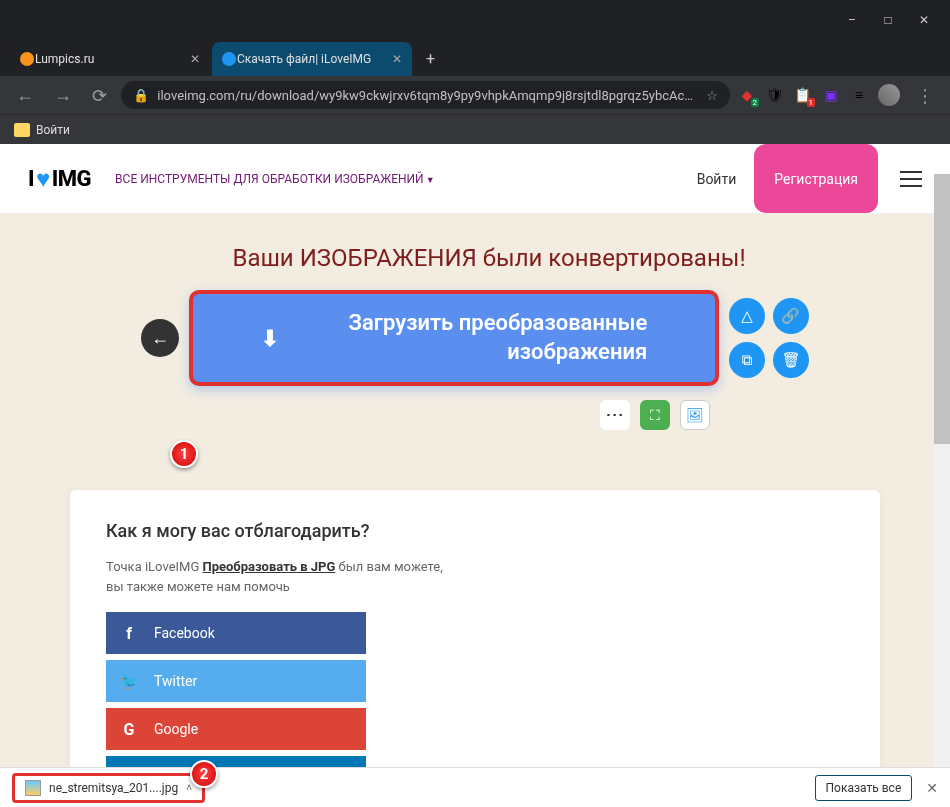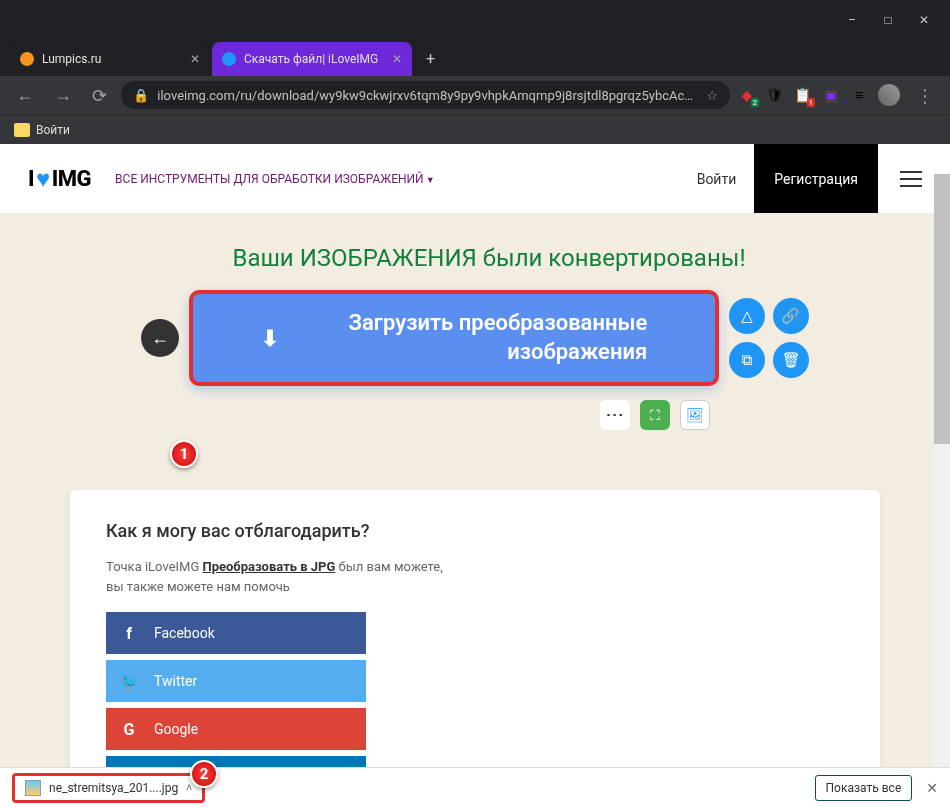--- a/index.html
+++ b/index.html
@@ -3,22 +3,22 @@
 <meta charset="utf-8">
 <style>
 * { margin: 0; padding: 0; box-sizing: border-box; font-family: -apple-system, BlinkMacSystemFont, "Segoe UI", Roboto, sans-serif; }
 body { background: #202124; width: 950px; height: 807px; overflow: hidden; position: relative; }
 
 .titlebar { height: 40px; background: #202124; display: flex; align-items: center; justify-content: flex-end; }
 .win-controls { display: flex; gap: 24px; padding-right: 20px; color: #ccc; }
 .win-btn { width: 12px; height: 12px; display: flex; align-items: center; justify-content: center; cursor: pointer; font-size: 12px; }
 
 .tabstrip { height: 36px; background: #202124; display: flex; align-items: flex-end; padding-left: 10px; }
-.tab { height: 34px; min-width: 200px; background: #35363a; color: #e0e0e0; border-radius: 8px 8px 0 0; display: flex; align-items: center; padding: 0 10px; font-size: 12px; gap: 8px; margin-right: 2px; }
-.tab.active { background: #6d28d9; }
+.tab { height: 34px; min-width: 200px; background: #35363a; color: #e0e0e0; border-radius: 8px 8px 0 0; display: flex; align-items: center; padding: 0 10px; font-size: 12px; gap: 1px; margin-right: 2px; }
+.tab.active { background: #0c4a6e; }
 .tab.inactive { background: #202124; }
 .tab-close { margin-left: auto; color: #aaa; cursor: pointer; }
 .tab-icon { width: 14px; height: 14px; border-radius: 50%; }
 .new-tab { color: #ccc; padding: 8px 12px; cursor: pointer; font-size: 16px; }
 
 .omnibar { height: 38px; background: #35363a; display: flex; align-items: center; padding: 0 10px; gap: 8px; }
 .nav-btn { color: #9aa0a6; font-size: 18px; cursor: pointer; padding: 2px 6px; }
 .addr { flex: 1; height: 28px; background: #202124; border-radius: 14px; display: flex; align-items: center; padding: 0 12px; color: #9aa0a6; font-size: 13px; gap: 8px; overflow: hidden; }
 .addr-text { color: #c0c0c0; white-space: nowrap; overflow: hidden; text-overflow: ellipsis; flex: 1; }
 .ext-icons { display: flex; gap: 10px; align-items: center; }
@@ -31,26 +31,26 @@
 
 .page { background: #f3ede1; height: calc(807px - 40px - 36px - 38px - 30px - 40px); overflow-y: auto; position: relative; }
 
 .siteheader { height: 70px; background: #fff; display: flex; align-items: center; padding: 0 28px; border-bottom: 1px solid #eee; }
 .logo { display: flex; align-items: center; font-weight: 800; font-size: 22px; letter-spacing: -0.5px; }
 .logo-heart { color: #1f96f3; font-size: 24px; margin: 0 2px; }
 .headnav { margin-left: 24px; font-size: 12px; color: #701a75; cursor: pointer; }
 .headnav-caret { font-size: 9px; margin-left: 2px; }
 .headspace { flex: 1; }
 .headlink { font-size: 14px; padding: 0 18px; cursor: pointer; color: #333; }
-.headbtn { background: #000000; color: #fff; padding: 26px 20px; font-size: 14px; cursor: pointer; height: 100%; display: flex; align-items: center; }
+.headbtn { background: #ec4899; color: #fff; padding: 26px 20px; font-size: 14px; cursor: pointer; height: 100%; display: flex; align-items: center; border-radius: 12px; }
 .burger { margin-left: 22px; cursor: pointer; display: flex; flex-direction: column; gap: 5px; }
 .burger div { width: 22px; height: 2px; background: #333; }
 
 .hero { padding: 30px 0 20px; text-align: center; position: relative; }
-.hero-title { font-size: 24px; color: #15803d; font-weight: 400; padding-left: 28px; }
+.hero-title { font-size: 24px; color: #7f1d1d; font-weight: 400; padding-left: 28px; }
 
 .dlrow { display: flex; align-items: center; justify-content: center; gap: 10px; margin-top: 18px; position: relative; }
 .backcircle { width: 38px; height: 38px; background: #333; border-radius: 50%; display: flex; align-items: center; justify-content: center; color: #fff; cursor: pointer; font-size: 18px; }
 .bigbtn { width: 530px; height: 96px; background: #5a8ff0; color: #fff; border-radius: 10px; display: flex; align-items: center; justify-content: center; font-size: 22px; font-weight: 600; cursor: pointer; box-shadow: 0 4px 12px rgba(90,143,240,0.4); position: relative; gap: 28px; border: 4px solid #e03030; }
 .dl-icon { font-size: 22px; }
 .sidecol { display: flex; flex-direction: column; gap: 8px; }
 .siderow { display: flex; gap: 8px; }
 .circ { width: 36px; height: 36px; border-radius: 50%; background: #1f96f3; display: flex; align-items: center; justify-content: center; color: #fff; cursor: pointer; font-size: 15px; }
 
 .annot { position: absolute; width: 28px; height: 28px; border-radius: 50%; background: radial-gradient(#f44,#c00); border: 2px solid #fff; color: #fff; font-weight: 700; display: flex; align-items: center; justify-content: center; font-size: 15px; box-shadow: 0 2px 4px rgba(0,0,0,0.4); }

